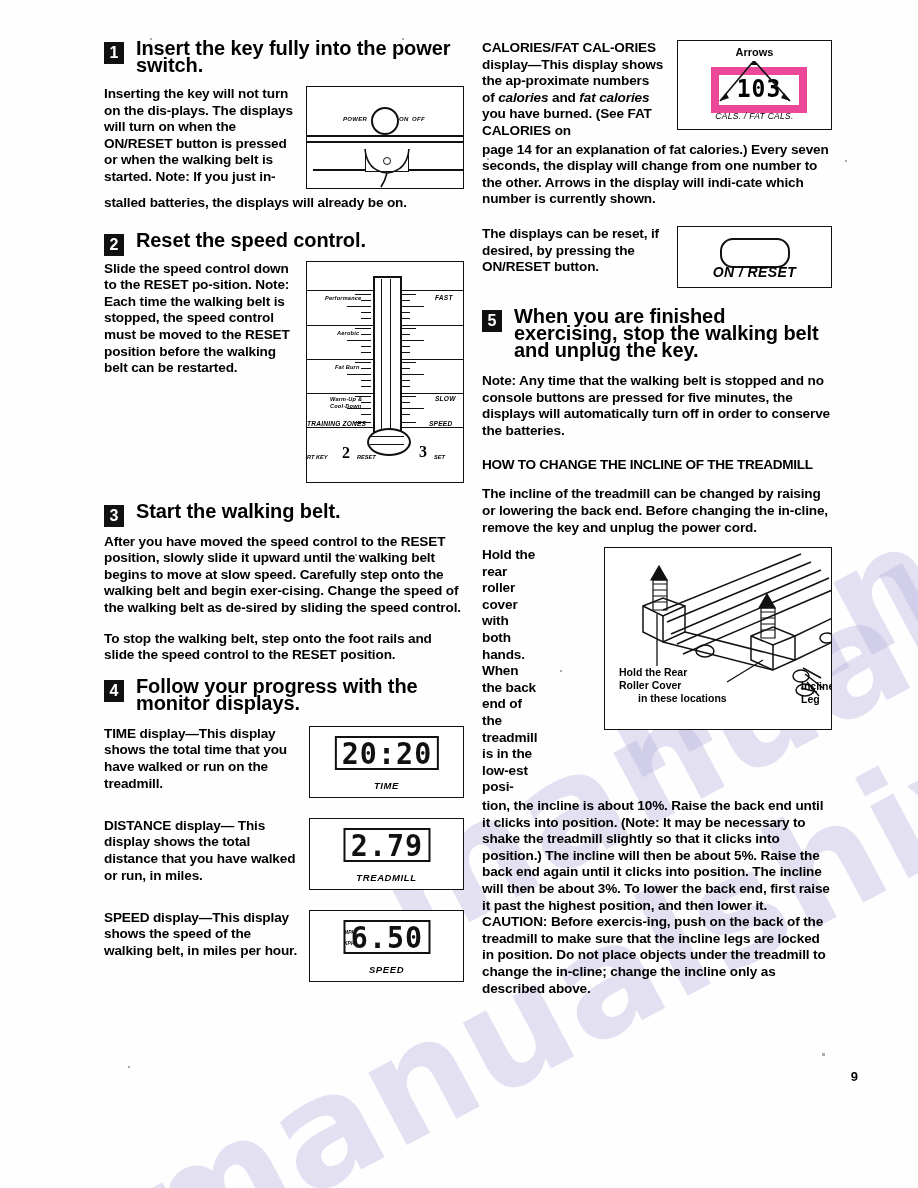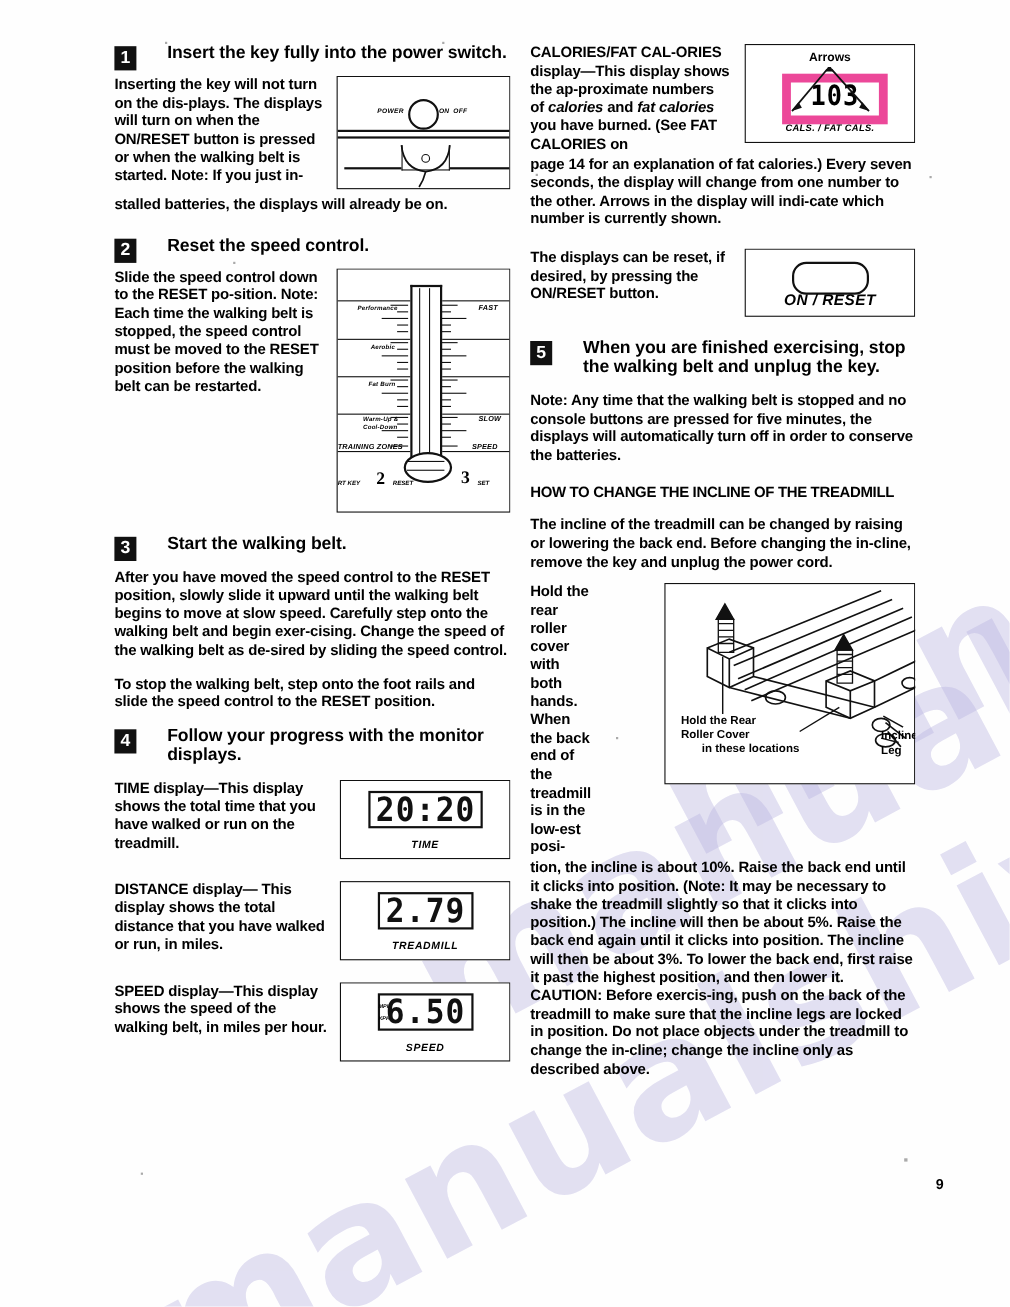--- a/index.html
+++ b/index.html
@@ -36,21 +36,21 @@
 
   
   .step{position:relative;margin-bottom:2px;}
   .stepnum{
     position:absolute;left:0;top:2px;
     width:20px;height:22px;background:#111;color:#fff;
     font-weight:700;font-size:16px;line-height:22px;text-align:center;
     font-family:"Liberation Sans",sans-serif;
   }
   .step-head{
-    margin-left:48px;font-weight:700;font-size:16px;line-height:17px;
+    margin-left:32px;font-weight:700;font-size:20px;line-height:17px;
     letter-spacing:-.1px;
   }
 
   
   p{margin:0 0 11px 0;}
   .bodytext{font-size:13.6px;line-height:16.6px;font-weight:700;letter-spacing:-.15px;}
   .narrow{width:196px;}
   .narrow-r{width:182px;}
   .ital{font-style:italic;}
   .sec-head{
@@ -137,21 +137,21 @@
     position:absolute;left:0;right:0;top:-1px;text-align:center;
     font-family:"DejaVu Sans Mono",monospace;font-weight:700;font-size:23px;
     line-height:29px;letter-spacing:1px;transform:scaleY(1.1);
   }
   .cal-arrows-lbl{
     position:absolute;top:5px;left:0;right:0;text-align:center;
     font-size:11px;font-weight:700;
   }
   .cal-caption{
     position:absolute;bottom:8px;left:0;right:0;text-align:center;
-    font-size:8.5px;font-weight:700;font-style:italic;letter-spacing:.3px;
+    font-size:8.5px;font-weight:400;font-style:italic;letter-spacing:.3px;
   }
 
   
   .onresetfig{width:155px;height:62px;}
   .or-btn{
     position:absolute;left:42px;top:11px;width:66px;height:26px;
     border:2.2px solid #111;border-radius:13px;background:#fff;
   }
   .or-lbl{
     position:absolute;bottom:7px;left:0;right:0;text-align:center;

